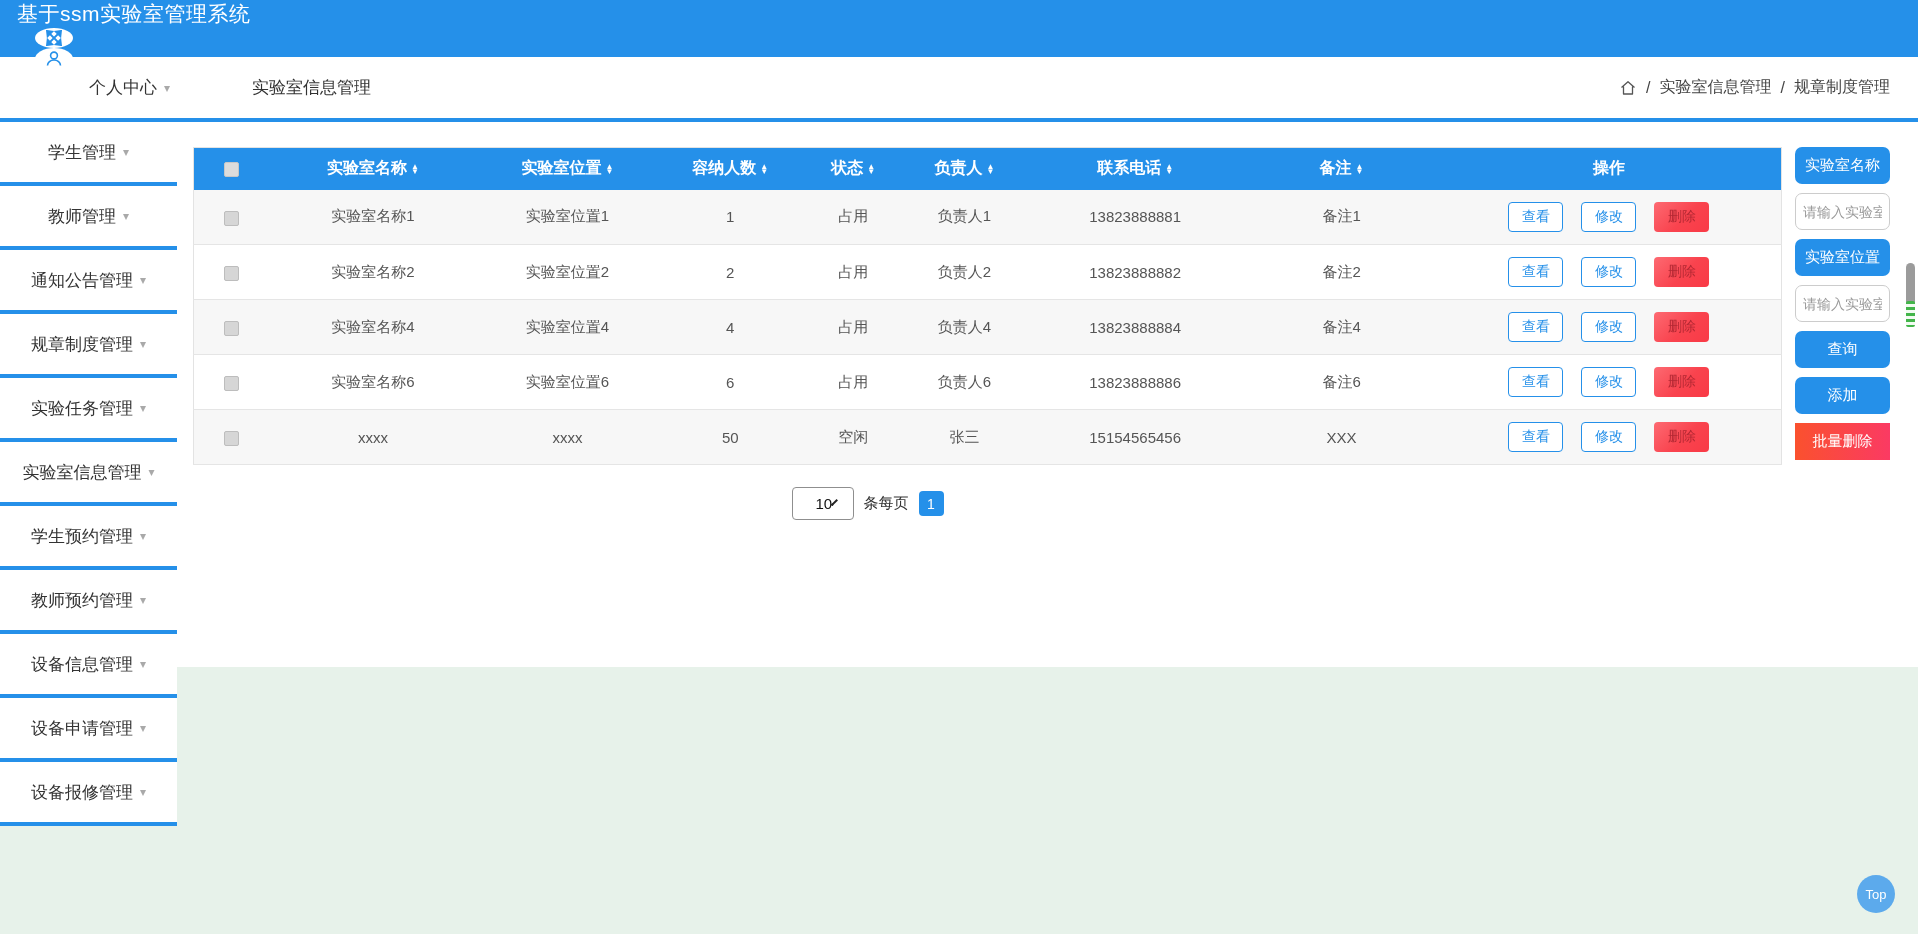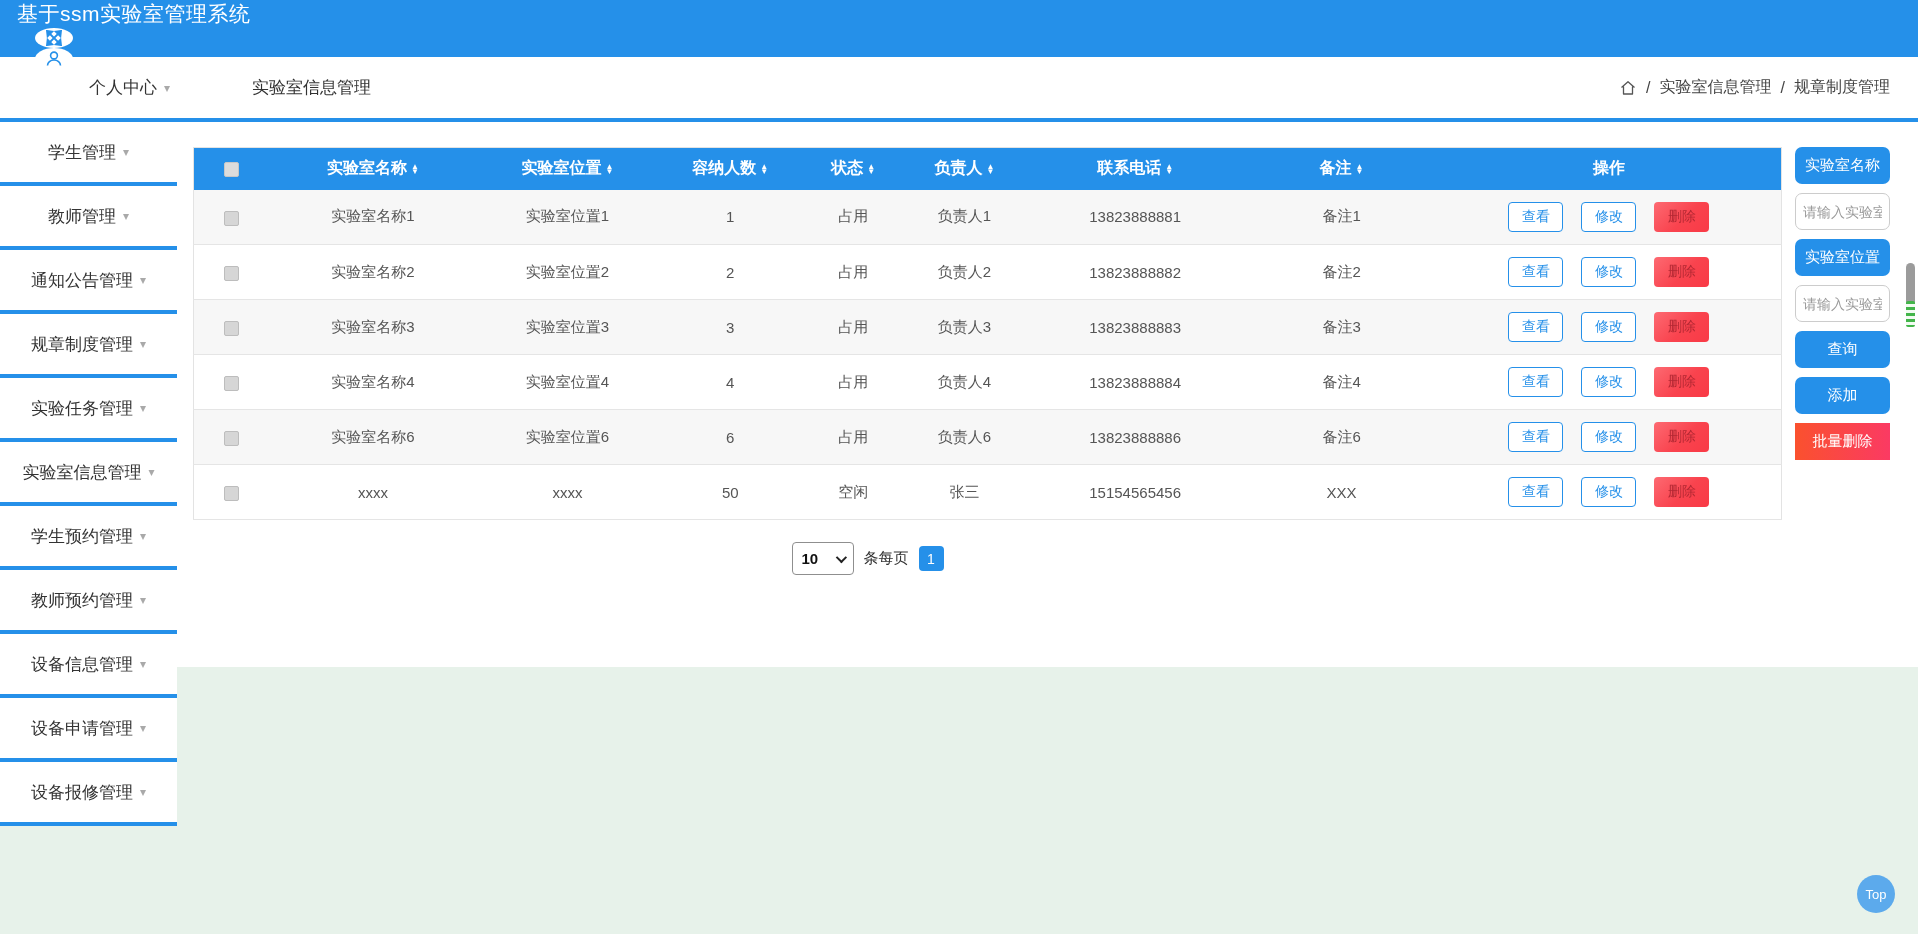--- a/index.html
+++ b/index.html
@@ -76,21 +76,21 @@
     background:linear-gradient(135deg,#fd6a72 0%,#f9434e 55%,#f93a46 100%);
     color:#b32833; font-size:14px; cursor:pointer;
   }
   
   .pagination {
     margin-top:22px; display:flex; align-items:center; justify-content:center; gap:10px;
     transform:translateX(-120px);
   }
   .select-box {
     width:62px; height:33px; border:1px solid #8f8f8f; border-radius:4px; background:#fff;
-    display:flex; align-items:center; font-size:15px; color:#111; padding:0 9px; cursor:pointer;font-weight:bold;
+    display:flex; align-items:center; font-size:15px; color:#111; padding:0 23px; cursor:pointer;
   }
   .select-box .chev {
     margin-left:auto; width:8px; height:8px; border-right:2px solid #222;
     border-bottom:2px solid #222; transform:rotate(45deg) translateY(-2px);
   }
   .per-page { font-size:15px; color:#333; }
   .page-num {
     width:25px; height:25px; background:#2590e9; color:#fff; border-radius:4px;
     display:flex; align-items:center; justify-content:center; font-size:14px; cursor:pointer;
   }
@@ -368,39 +368,20 @@
     <td class="cell">备注2</td>
     <td>
       <span class="row-actions">
         <button class="btn-outline">查看</button>
         <button class="btn-outline">修改</button>
         <button class="btn-del">删除</button>
       </span>
     </td>
   </tr>
 
-  <tr>
-    <td>
-      <span class="checkbox"></span>
-    </td>
-    <td class="cell">实验室名称3</td>
-    <td class="cell">实验室位置3</td>
-    <td class="cell">3</td>
-    <td class="cell">占用</td>
-    <td class="cell">负责人3</td>
-    <td class="cell">13823888883</td>
-    <td class="cell">备注3</td>
-    <td>
-      <span class="row-actions">
-        <button class="btn-outline">查看</button>
-        <button class="btn-outline">修改</button>
-        <button class="btn-del">删除</button>
-      </span>
-    </td>
-  </tr>
 
   <tr>
     <td>
       <span class="checkbox"></span>
     </td>
     <td class="cell">实验室名称4</td>
     <td class="cell">实验室位置4</td>
     <td class="cell">4</td>
     <td class="cell">占用</td>
     <td class="cell">负责人4</td>

